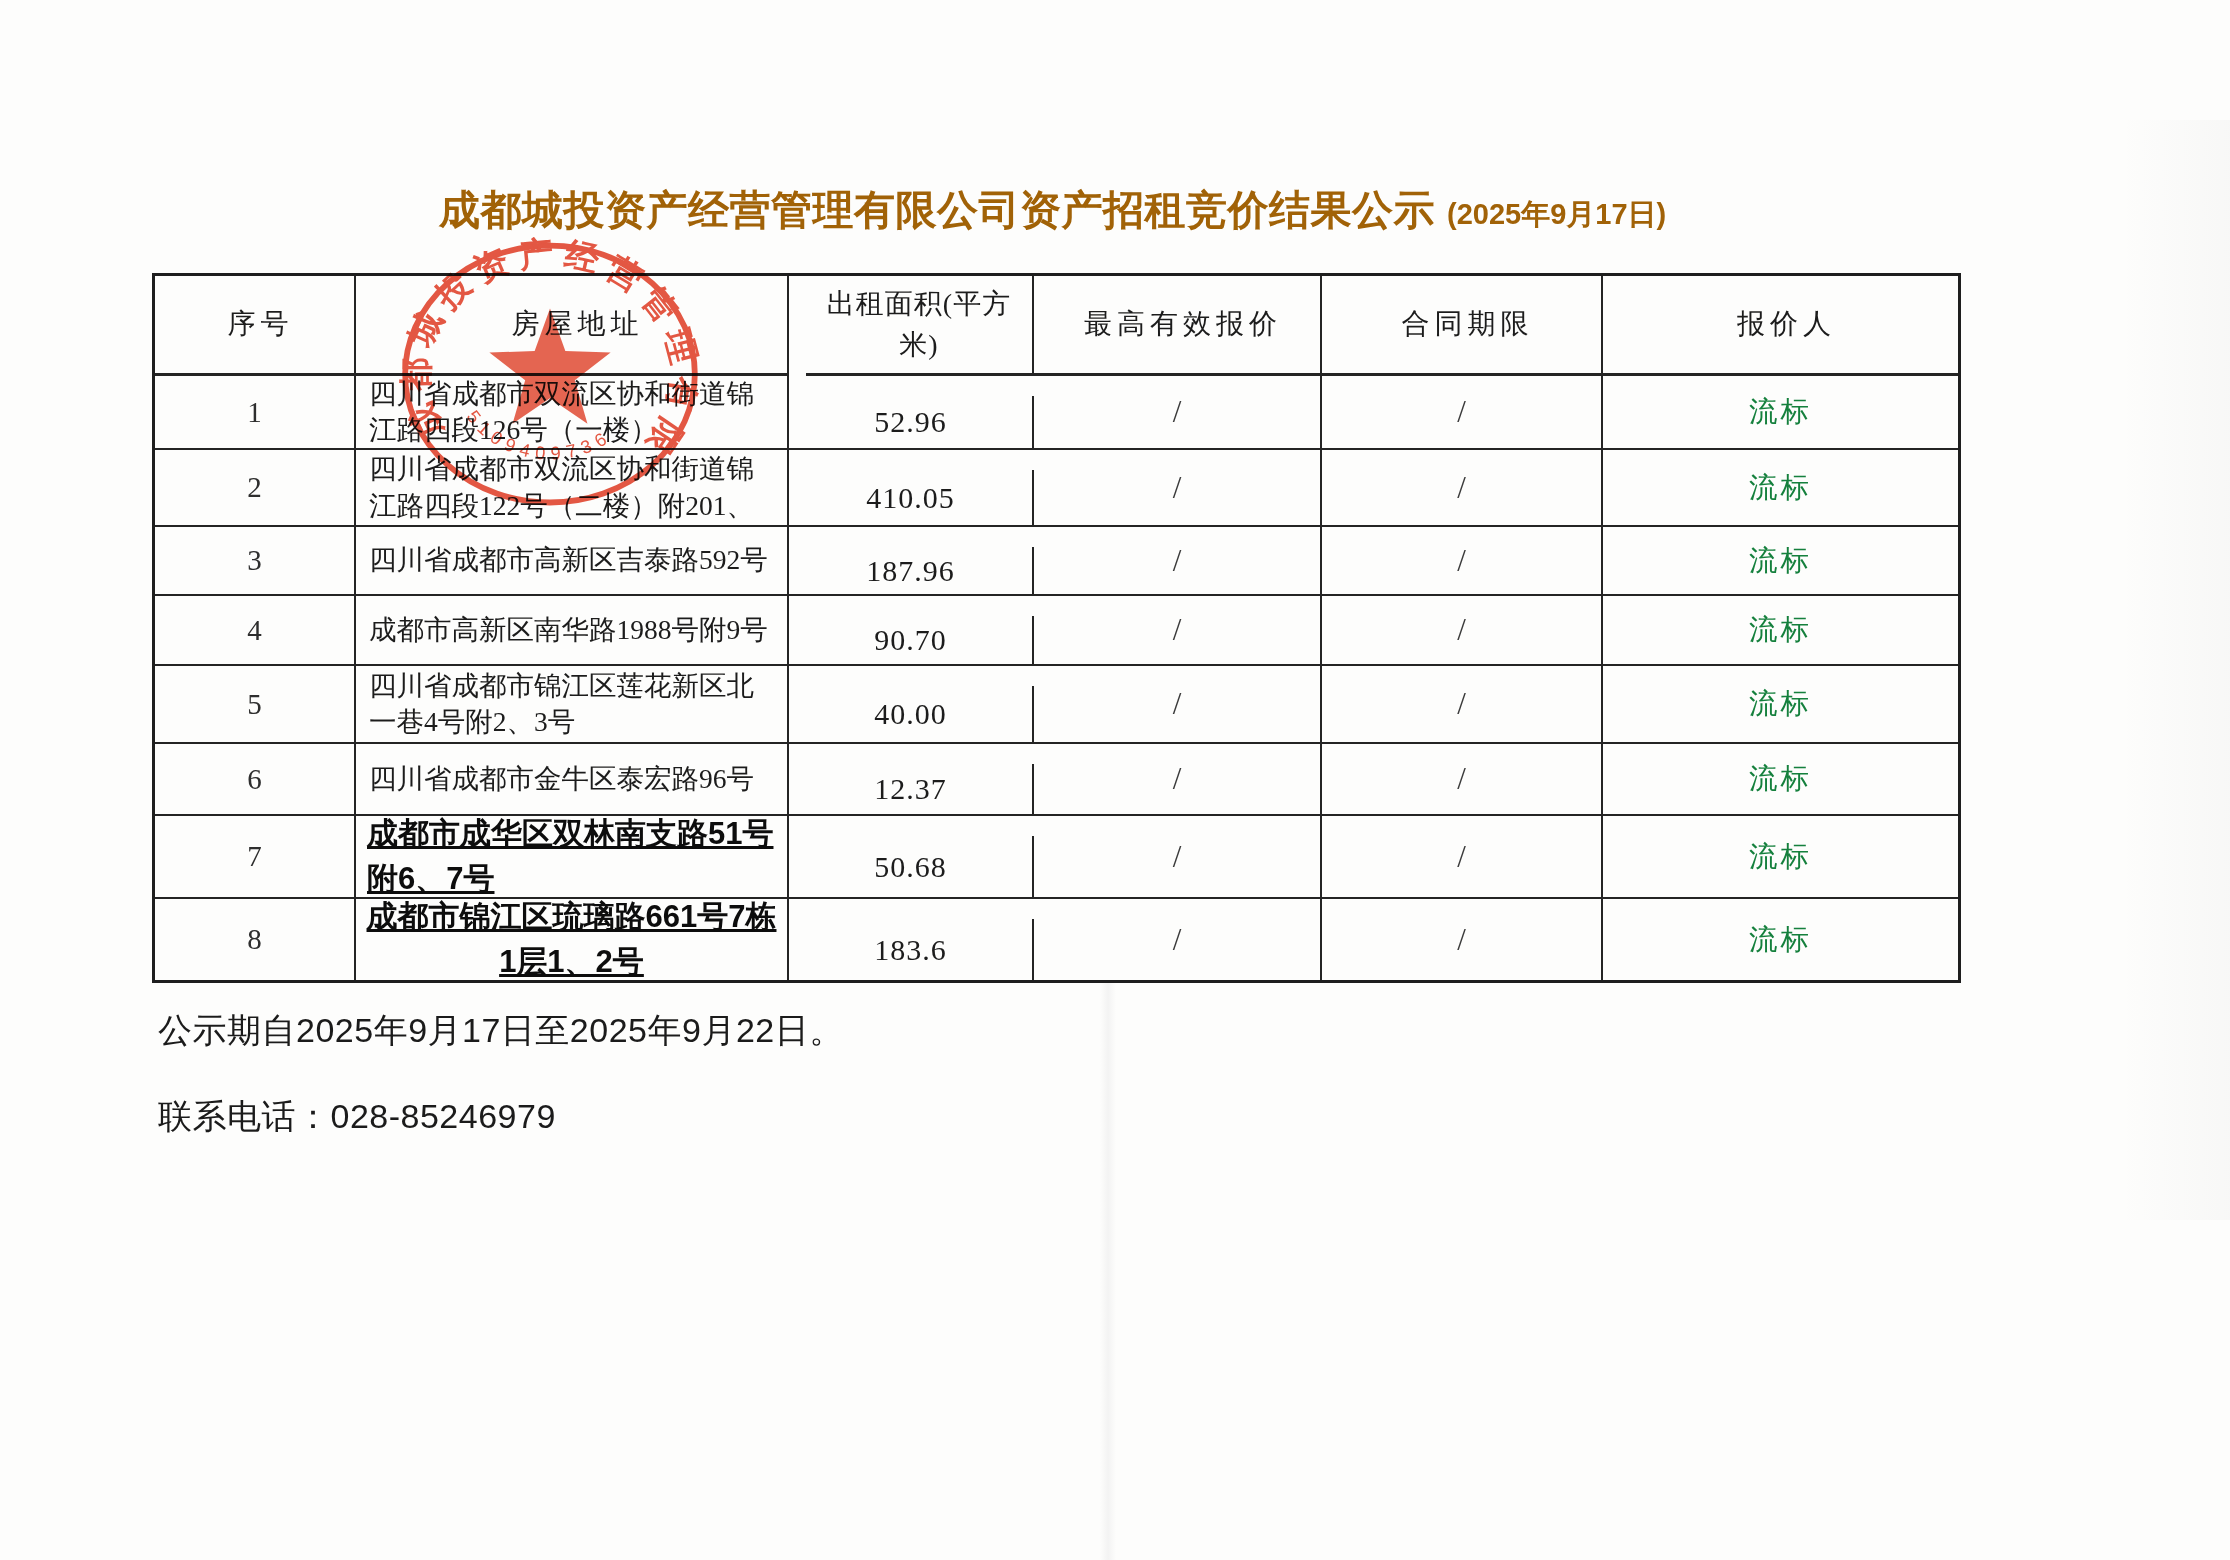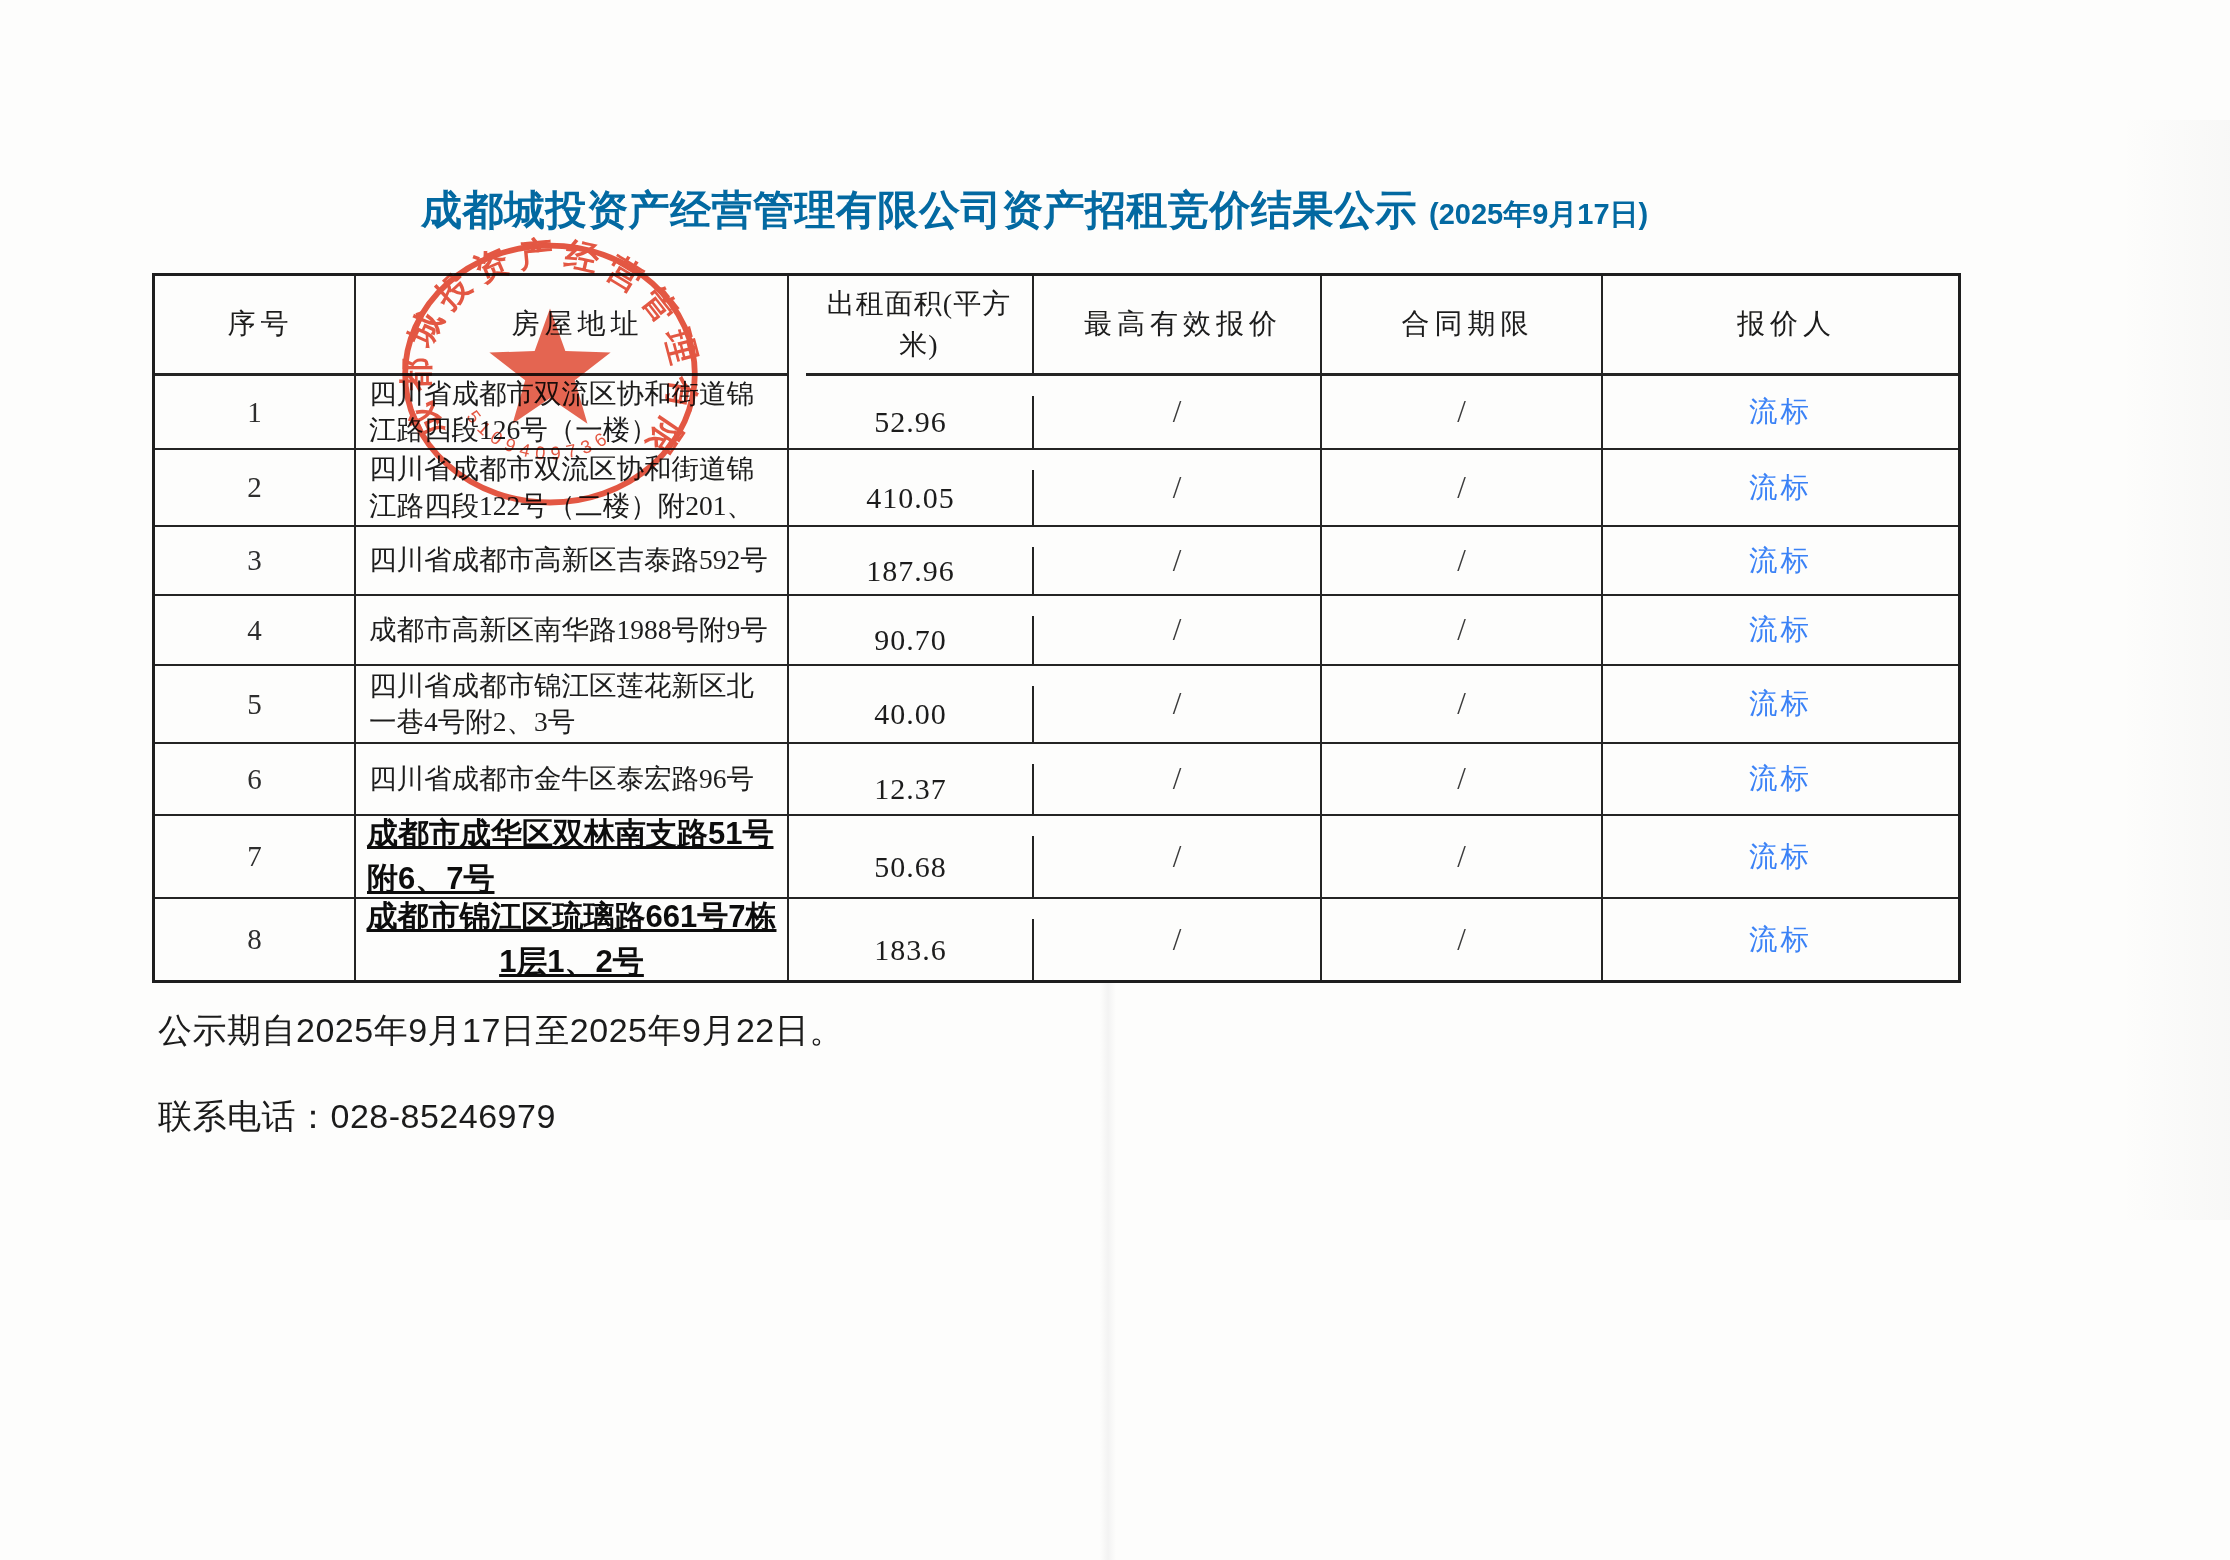--- a/index.html
+++ b/index.html
@@ -14,22 +14,22 @@
     pointer-events:none;
   }
   .scan-shade{
     position:absolute;right:0;top:120px;width:110px;height:1100px;
     background:linear-gradient(to right, rgba(0,0,0,0), rgba(80,80,85,.03));
     pointer-events:none;
   }
 
   
   .title-wrap{
-    position:absolute;left:421px;top:183px;white-space:nowrap;
-    color:#0369a1;
+    position:absolute;left:439px;top:183px;white-space:nowrap;
+    color:#a16207;
   }
   .title-main{
     font-size:41px;font-weight:bold;letter-spacing:0.5px;
     font-family:"Liberation Sans","DejaVu Sans",sans-serif;
   }
   .title-date{
     font-size:29px;font-weight:bold;margin-left:12px;
   }
 
   
@@ -58,21 +58,21 @@
   }
   .addr-hei{
     font-family:"Liberation Sans","DejaVu Sans",sans-serif;
     font-weight:bold;font-size:31px;line-height:1.42;color:#0d0d0d;padding-left:11px;text-decoration:underline;
   }
   .addr-hei-center{
     justify-content:center;text-align:center;padding-left:8px;
   }
   .num{font-size:30px;letter-spacing:1px;margin-top:20px;}
   .slash{font-size:31px;color:#3a3a3a;}
-  .bidder{font-size:28.5px;color:#3b82f6;letter-spacing:3px;}
+  .bidder{font-size:28.5px;color:#15803d;letter-spacing:3px;}
 
   
   .seal{
     position:absolute;left:394px;top:237px;width:312px;height:280px;
     mix-blend-mode:multiply;opacity:.9;pointer-events:none;
   }
 
   
   .notice{
     position:absolute;left:158px;top:1008px;font-size:34px;color:#1b1b1b;

